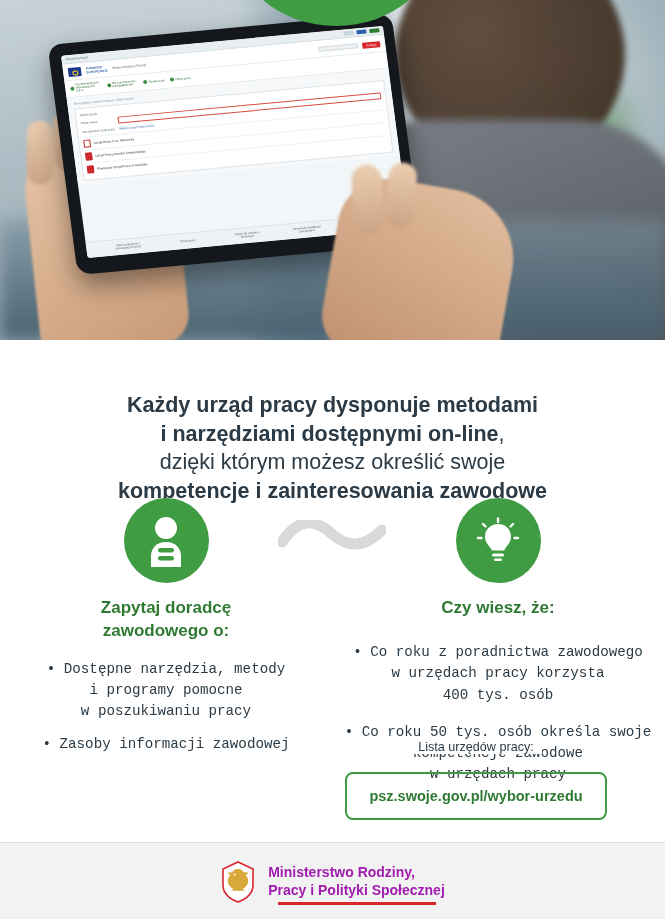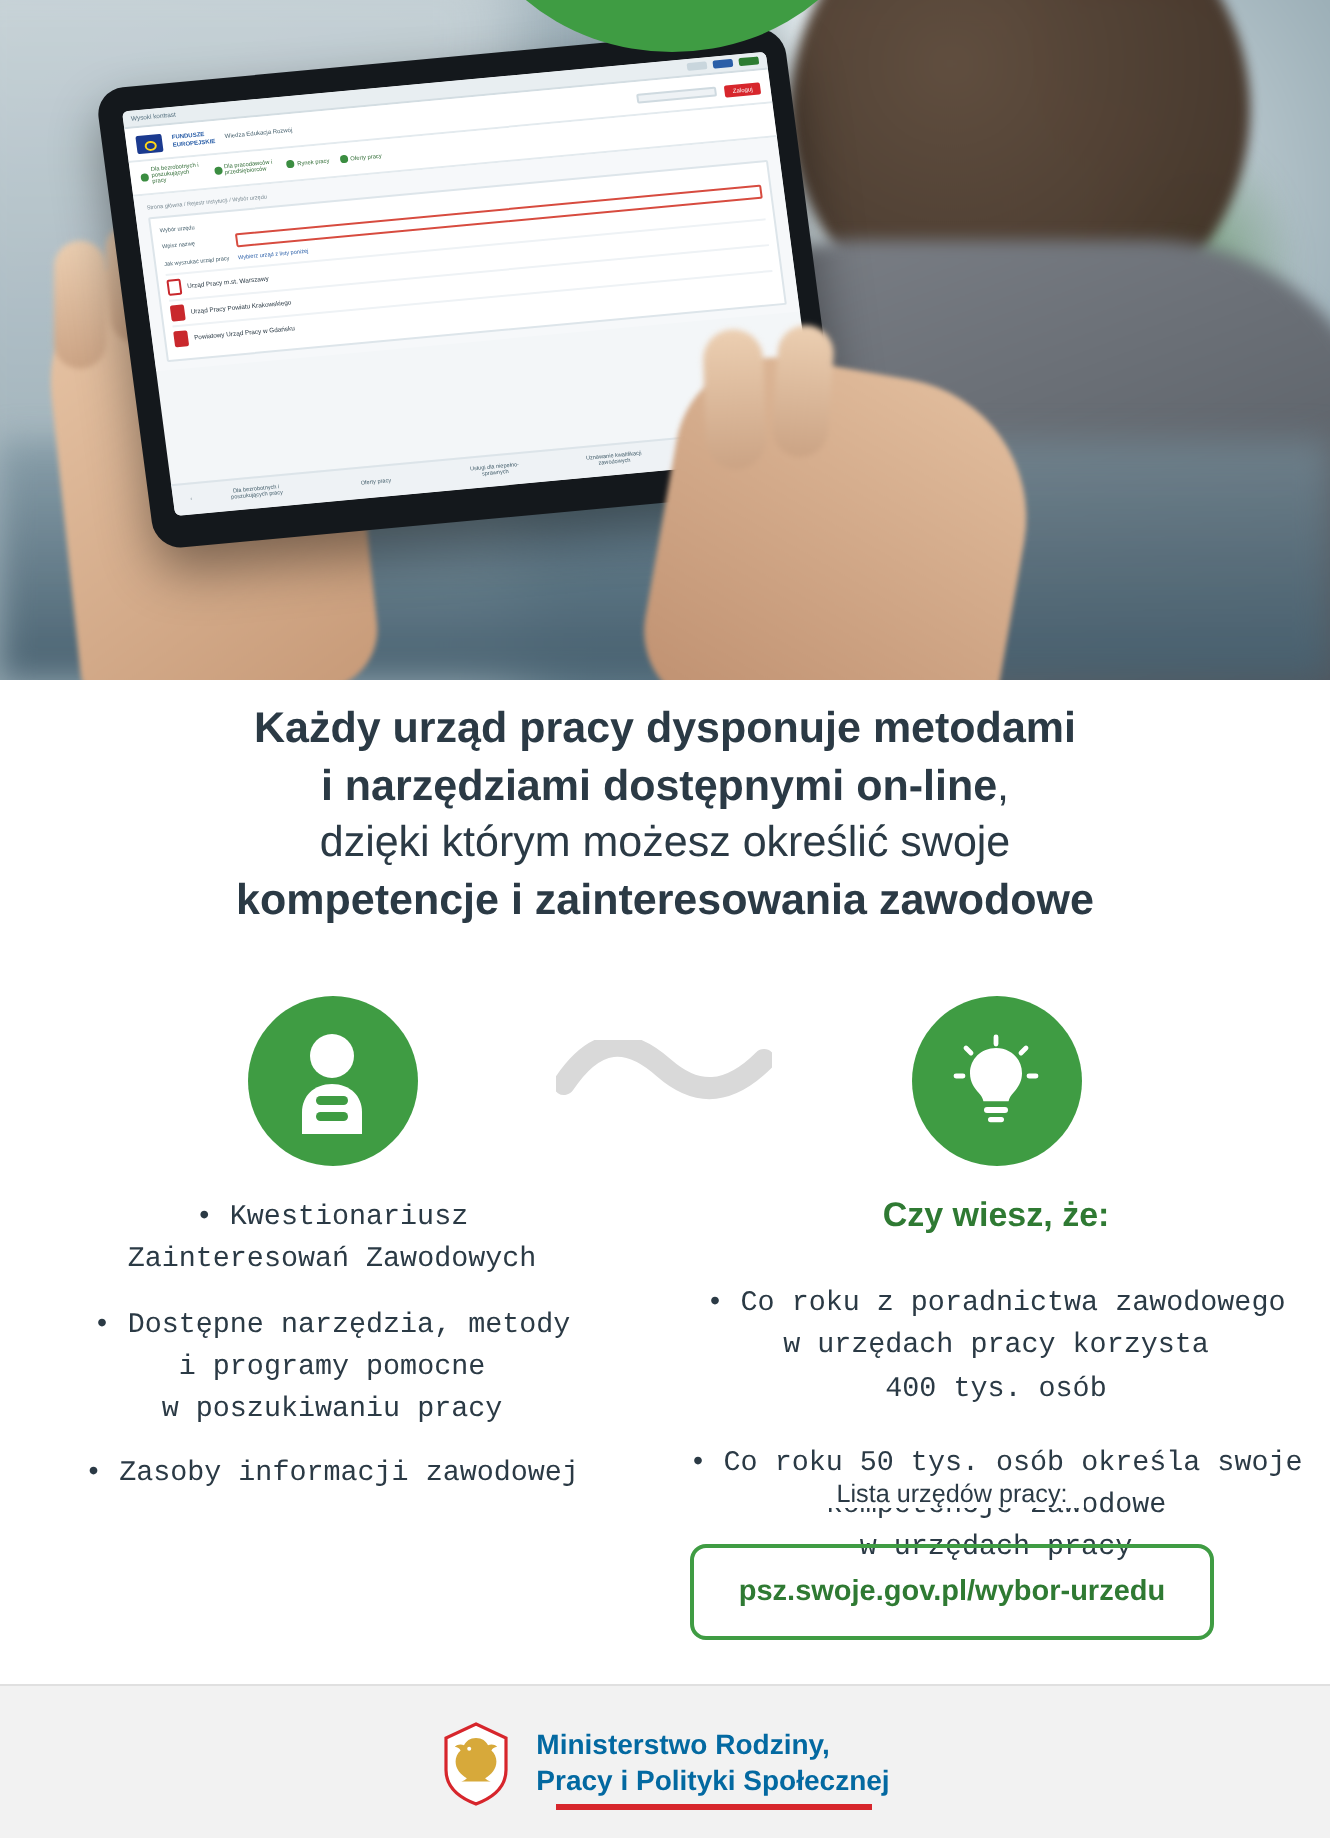--- a/index.html
+++ b/index.html
@@ -166,21 +166,21 @@
 
   
   .headline {
     position: absolute; top: 350px; left: 0; width: 665px;
     text-align: center; color: #2b3a45;
     font-size: 21.5px; line-height: 1.33;
     padding: 0 34px;
   }
   .headline .bold { font-weight: bold; }
   .headline .reg { font-weight: normal; }
-  .headline .l1, .headline .l2 { font-weight: bold; }
+  .headline .l1, .headline .l2 { font-weight: bold; margin-top: 41px; }
   .headline .l3 { font-weight: normal; }
   .headline .l4 { font-weight: bold; }
 
   
   .cols {
     position: absolute; top: 498px; left: 0; width: 665px;
     display: flex;
   }
   .col { width: 332px; text-align: center; }
   .circle {
@@ -218,21 +218,21 @@
     background: #fff; padding: 0 8px;
   }
 
   
   .footer {
     position: absolute; left: 0; bottom: 0; width: 665px; height: 76px;
     background: #f2f2f2;
     display: flex; align-items: center; justify-content: center; gap: 12px;
   }
   .eagle { width: 36px; height: 42px; position: relative; }
-  .footer-text { font-size: 14px; color: #0369a1; line-height: 1.3; }
+  .footer-text { font-size: 14px; color: #a21caf; line-height: 1.3; }
   .footer-text b { font-weight: bold; }
   .footer-rule {
     position: absolute; left: 278px; bottom: 14px; width: 158px; height: 3px; background: #d7262c;
   }
   .footer-line-top {
     position: absolute; left: 0; bottom: 76px; width: 665px; height: 1px; background: #e0e0e0;
   }
 </style>
 </head>
 <body>
@@ -364,23 +364,25 @@
 
     <div class="col">
       <div class="circle">
         <svg width="46" height="52" viewBox="0 0 46 52" aria-hidden="true">
           <circle cx="23" cy="13" r="11" fill="#ffffff"></circle>
           <path d="M23 27c-9 0-15 6-15 14v11h30V41c0-8-6-14-15-14z" fill="#ffffff"></path>
           <rect x="15" y="33" width="16" height="4.5" rx="2.2" fill="#3f9c43"></rect>
           <rect x="15" y="41" width="16" height="4.5" rx="2.2" fill="#3f9c43"></rect>
         </svg>
       </div>
+      <div class="col-title">
+        <div>Zapytaj doradcę</div>
+        <div>zawodowego o:</div>
+      </div>
       <div class="col-list">
-        <div class="item" style="white-space:pre-line">• Kwestionariusz
-Zainteresowań Zawodowych</div>
         <div class="item" style="white-space:pre-line">• Dostępne narzędzia, metody
 i programy pomocne
 w poszukiwaniu pracy</div>
         <div class="item" style="white-space:pre-line">• Zasoby informacji zawodowej</div>
       </div>
     </div>
 
     <div class="col">
       <div class="circle">
         <svg width="46" height="50" viewBox="0 0 46 50" aria-hidden="true">

